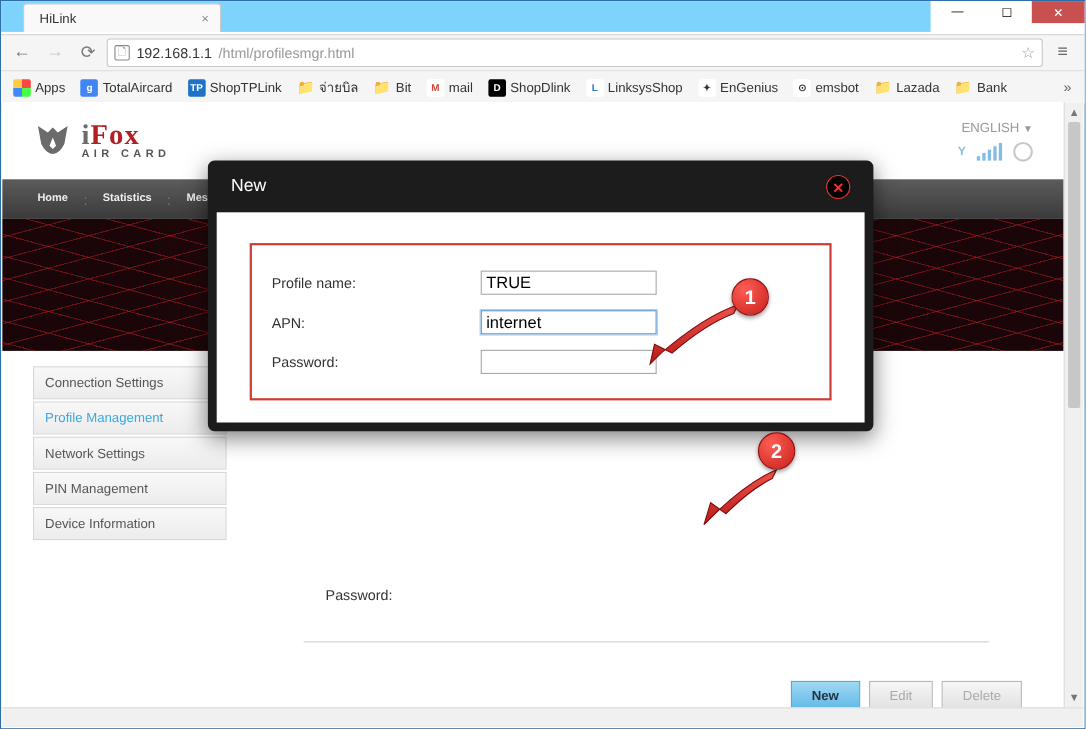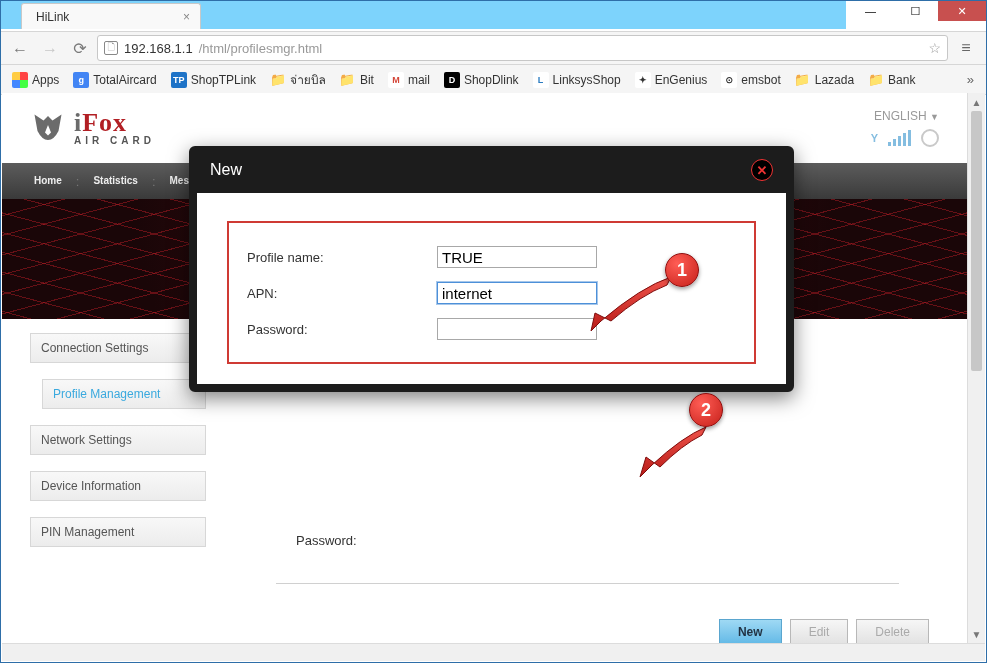--- a/index.html
+++ b/index.html
@@ -65,23 +65,23 @@
   .main-nav a.active { background: linear-gradient(#74c7f0,#3aa9de); color:#fff; }
 
   .hero { height: 120px; background: radial-gradient(circle at 50% 0%, #4a1014 0%, #1a0608 70%); position:relative; overflow:hidden; }
   .hero::before, .hero::after { content:""; position:absolute; inset:-40px; background:
      repeating-linear-gradient(15deg, transparent 0 18px, rgba(200,30,40,.25) 18px 19px),
      repeating-linear-gradient(-15deg, transparent 0 18px, rgba(200,30,40,.25) 18px 19px);
   }
   .hero .fox-white { position:absolute; left:50%; top:8px; transform:translateX(-50%); }
 
   .content { display:flex; padding: 14px 28px 24px; gap: 30px; }
-  .sidebar { width: 176px; display:flex; flex-direction:column; gap:16px; }
+  .sidebar { width: 176px; display:flex; flex-direction:column; gap:2px; }
   .side-item { background: linear-gradient(#f8f8f8,#ececec); border:1px solid #d7d7d7; padding: 7px 10px; color:#555; font-size:12px; cursor:pointer; }
-  .side-item.active { color:#3aa9de;margin-left:12px; }
+  .side-item.active { color:#3aa9de; }
 
   .main { flex:1; position:relative; min-height:320px; }
   .ghost-label { color:#333; font-size:13px; position:absolute; left:60px; top:200px; }
   .footer-buttons { position:absolute; right:10px; bottom:8px; display:flex; gap:8px; }
   .btn { padding: 5px 18px; font-size:12px; border:1px solid #b8b8b8; background:linear-gradient(#f6f6f6,#e2e2e2); color:#555; cursor:pointer; }
   .btn.primary { background:linear-gradient(#9fd9f4,#63b9e6); border-color:#5aa6cf; color:#234; font-weight:bold; }
   .btn.disabled { color:#aaa;text-align:right; }
   .hr { border:0; border-top:1px solid #d0d0d0; margin: 18px 60px; }
 
   
@@ -240,22 +240,22 @@
               <path fill="#eee" stroke="#ccc" d="M8 8 L28 20 L40 10 L52 20 L72 8 L64 42 Q54 56 40 56 Q26 56 16 42 Z"></path>
             </svg>
         </span>
       </div>
 
       <div class="content">
         <div class="sidebar" id="sidebar">
             <div class="side-item">Connection Settings</div>
             <div class="side-item active">Profile Management</div>
             <div class="side-item">Network Settings</div>
+            <div class="side-item">PIN Management</div>
             <div class="side-item">Device Information</div>
-            <div class="side-item">PIN Management</div>
           </div>
         <div class="main">
           <span class="ghost-label">Password:</span>
           <hr class="hr" style="position:absolute;left:0;right:0;top:250px;margin:0 40px;">
           <div class="footer-buttons">
             <button class="btn primary">New</button>
             <button class="btn disabled">Edit</button>
             <button class="btn disabled">Delete</button>
           </div>
         </div>

